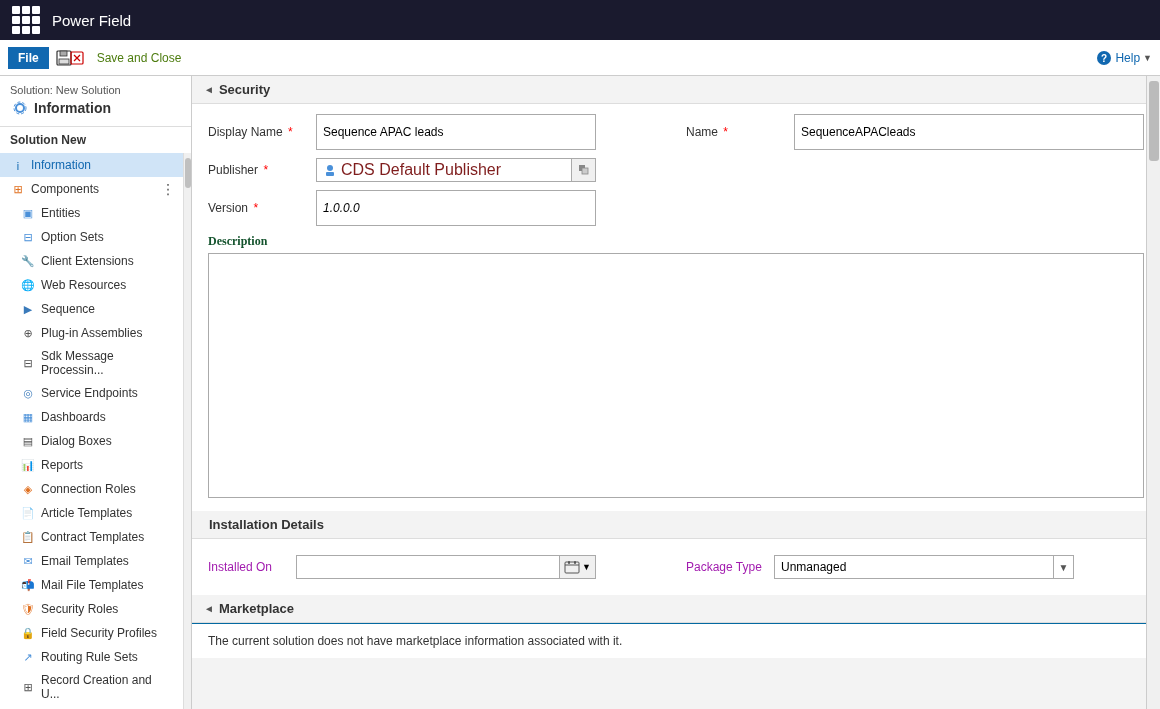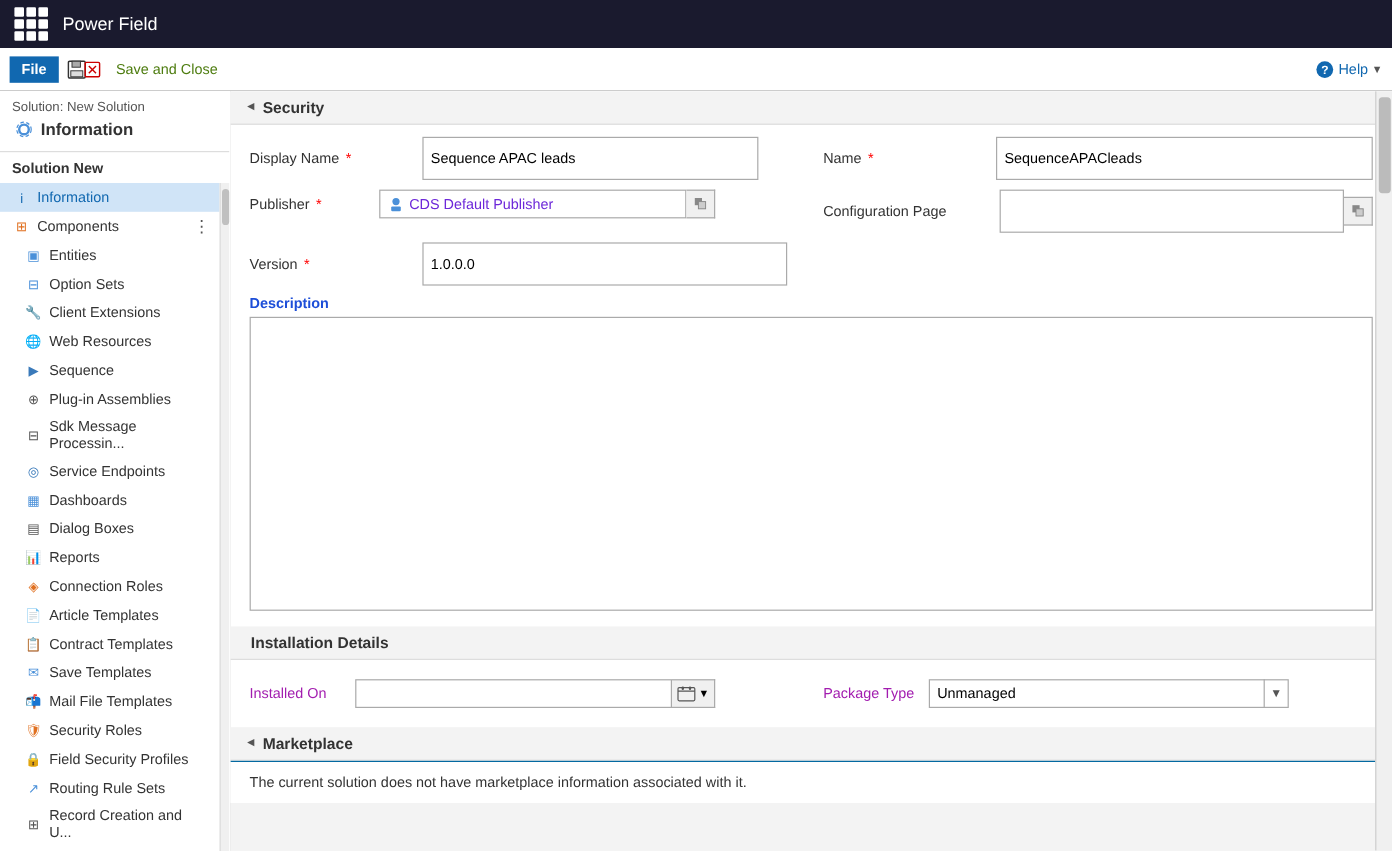--- a/index.html
+++ b/index.html
@@ -129,40 +129,39 @@
       min-width: 100px;
     }
     .required { color: red; margin-left: 2px; }
     .form-input {
       border: 1px solid #aaa;
       padding: 17px 6px;
       font-size: 12px;
       height: 24px;
       flex: 1;
       outline: none;
-      margin-left: 36px;
     }
     .publisher-input {
       border: 1px solid #aaa;
       padding: 3px 6px;
       font-size: 12px;
       height: 24px;
       flex: 1;
       display: flex; align-items: center; gap: 4px;
       background: white;
     }
-    .publisher-link { color: #6d28d9; text-decoration: none; font-size: 12px; }
+    .publisher-link { color: #7f1d1d; text-decoration: none; font-size: 16px; }
     .lookup-btn {
       border: 1px solid #aaa; border-left: none;
       background: #f0f0f0;
       height: 24px; width: 24px;
       display: flex; align-items: center; justify-content: center;
       cursor: pointer; font-size: 11px;
     }
-    .desc-label { font-size: 12px; font-weight: 600; color: #1d4ed8; margin-bottom: 4px; }
+    .desc-label { font-size: 12px; font-weight: 600; color: #14532d; margin-bottom: 4px; font-family: Liberation Serif, serif; }
     .desc-textarea {
       width: 100%;
       height: 245px;
       border: 1px solid #aaa;
       resize: none;
       font-size: 12px;
       padding: 4px;
       outline: none;
     }
 
@@ -362,21 +361,21 @@
         <div class="sidebar-item" style="padding-left:20px">
           <span class="sidebar-icon icon-article">📄</span>
           <span>Article Templates</span>
         </div>
         <div class="sidebar-item" style="padding-left:20px">
           <span class="sidebar-icon icon-contract">📋</span>
           <span>Contract Templates</span>
         </div>
         <div class="sidebar-item" style="padding-left:20px">
           <span class="sidebar-icon icon-email">✉</span>
-          <span>Save Templates</span>
+          <span>Email Templates</span>
         </div>
         <div class="sidebar-item" style="padding-left:20px">
           <span class="sidebar-icon icon-mail">📬</span>
           <span>Mail File Templates</span>
         </div>
         <div class="sidebar-item" style="padding-left:20px">
           <span class="sidebar-icon icon-security">🛡</span>
           <span>Security Roles</span>
         </div>
         <div class="sidebar-item" style="padding-left:20px">
@@ -442,41 +441,29 @@
                 <a class="publisher-link" href="#">CDS Default Publisher</a>
               </div>
               <div class="lookup-btn">
                 <svg width="12" height="12" viewBox="0 0 12 12">
                   <rect x="1" y="1" width="6" height="6" fill="#888"></rect>
                   <rect x="4" y="4" width="6" height="6" fill="#ccc" stroke="#888" stroke-width="0.8"></rect>
                 </svg>
               </div>
             </div>
           </div>
-          <div class="form-group">
-            <label class="form-label">Configuration Page</label>
-            <div style="display:flex;align-items:center;flex:1">
-              <input type="text" class="form-input" value="" style="flex: 1 1 0%;">
-              <div class="lookup-btn">
-                <svg width="12" height="12" viewBox="0 0 12 12">
-                  <rect x="1" y="1" width="6" height="6" fill="#888"></rect>
-                  <rect x="4" y="4" width="6" height="6" fill="#ccc" stroke="#888" stroke-width="0.8"></rect>
-                </svg>
-              </div>
-            </div>
-          </div>
         </div>
 
         <div class="form-row">
           <div class="form-group">
             <label class="form-label">
               <span>Version</span>
               <span class="required">*</span>
             </label>
-            <input type="text" class="form-input" value="1.0.0.0" style="width: 304px; flex: 0 0 auto;">
+            <input type="text" class="form-input" value="1.0.0.0" style="width: 280px; flex: 0 0 auto; font-style: italic;">
           </div>
         </div>
 
         <div>
           <div class="desc-label">Description</div>
           <textarea class="desc-textarea" style=""></textarea>
         </div>
       </div>
 
       <div class="section-collapse" style="margin-top:0">

